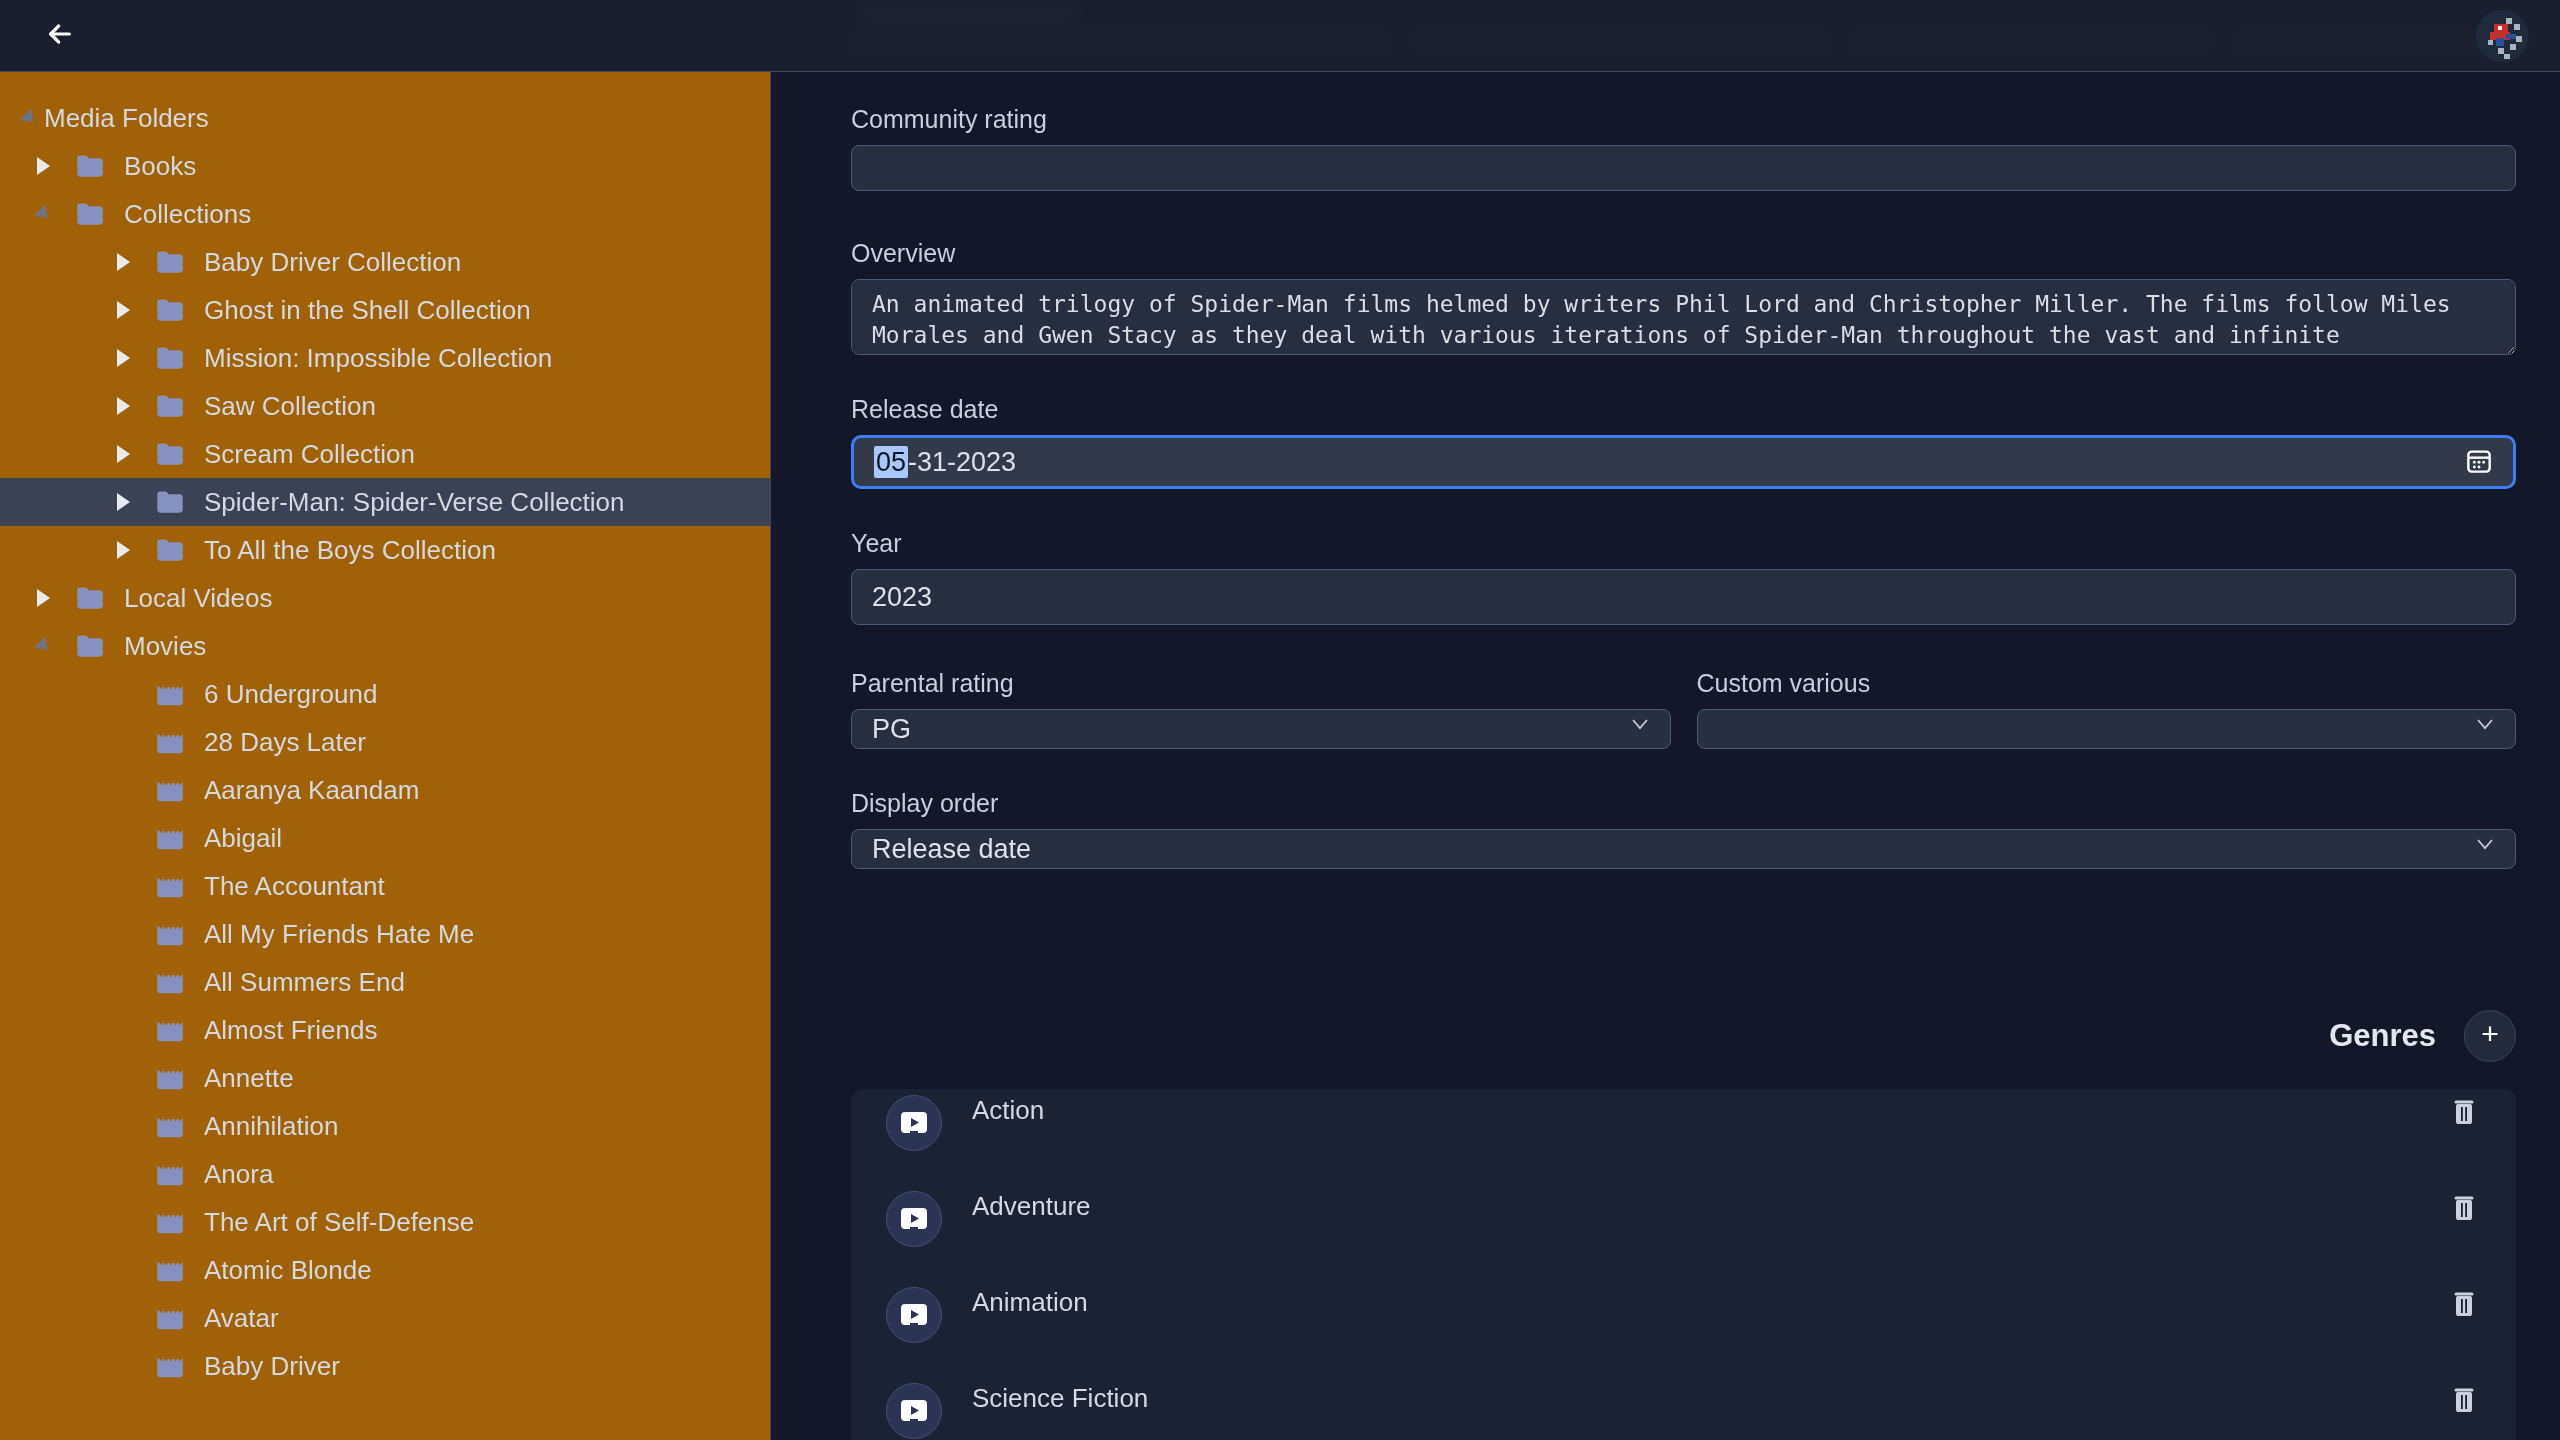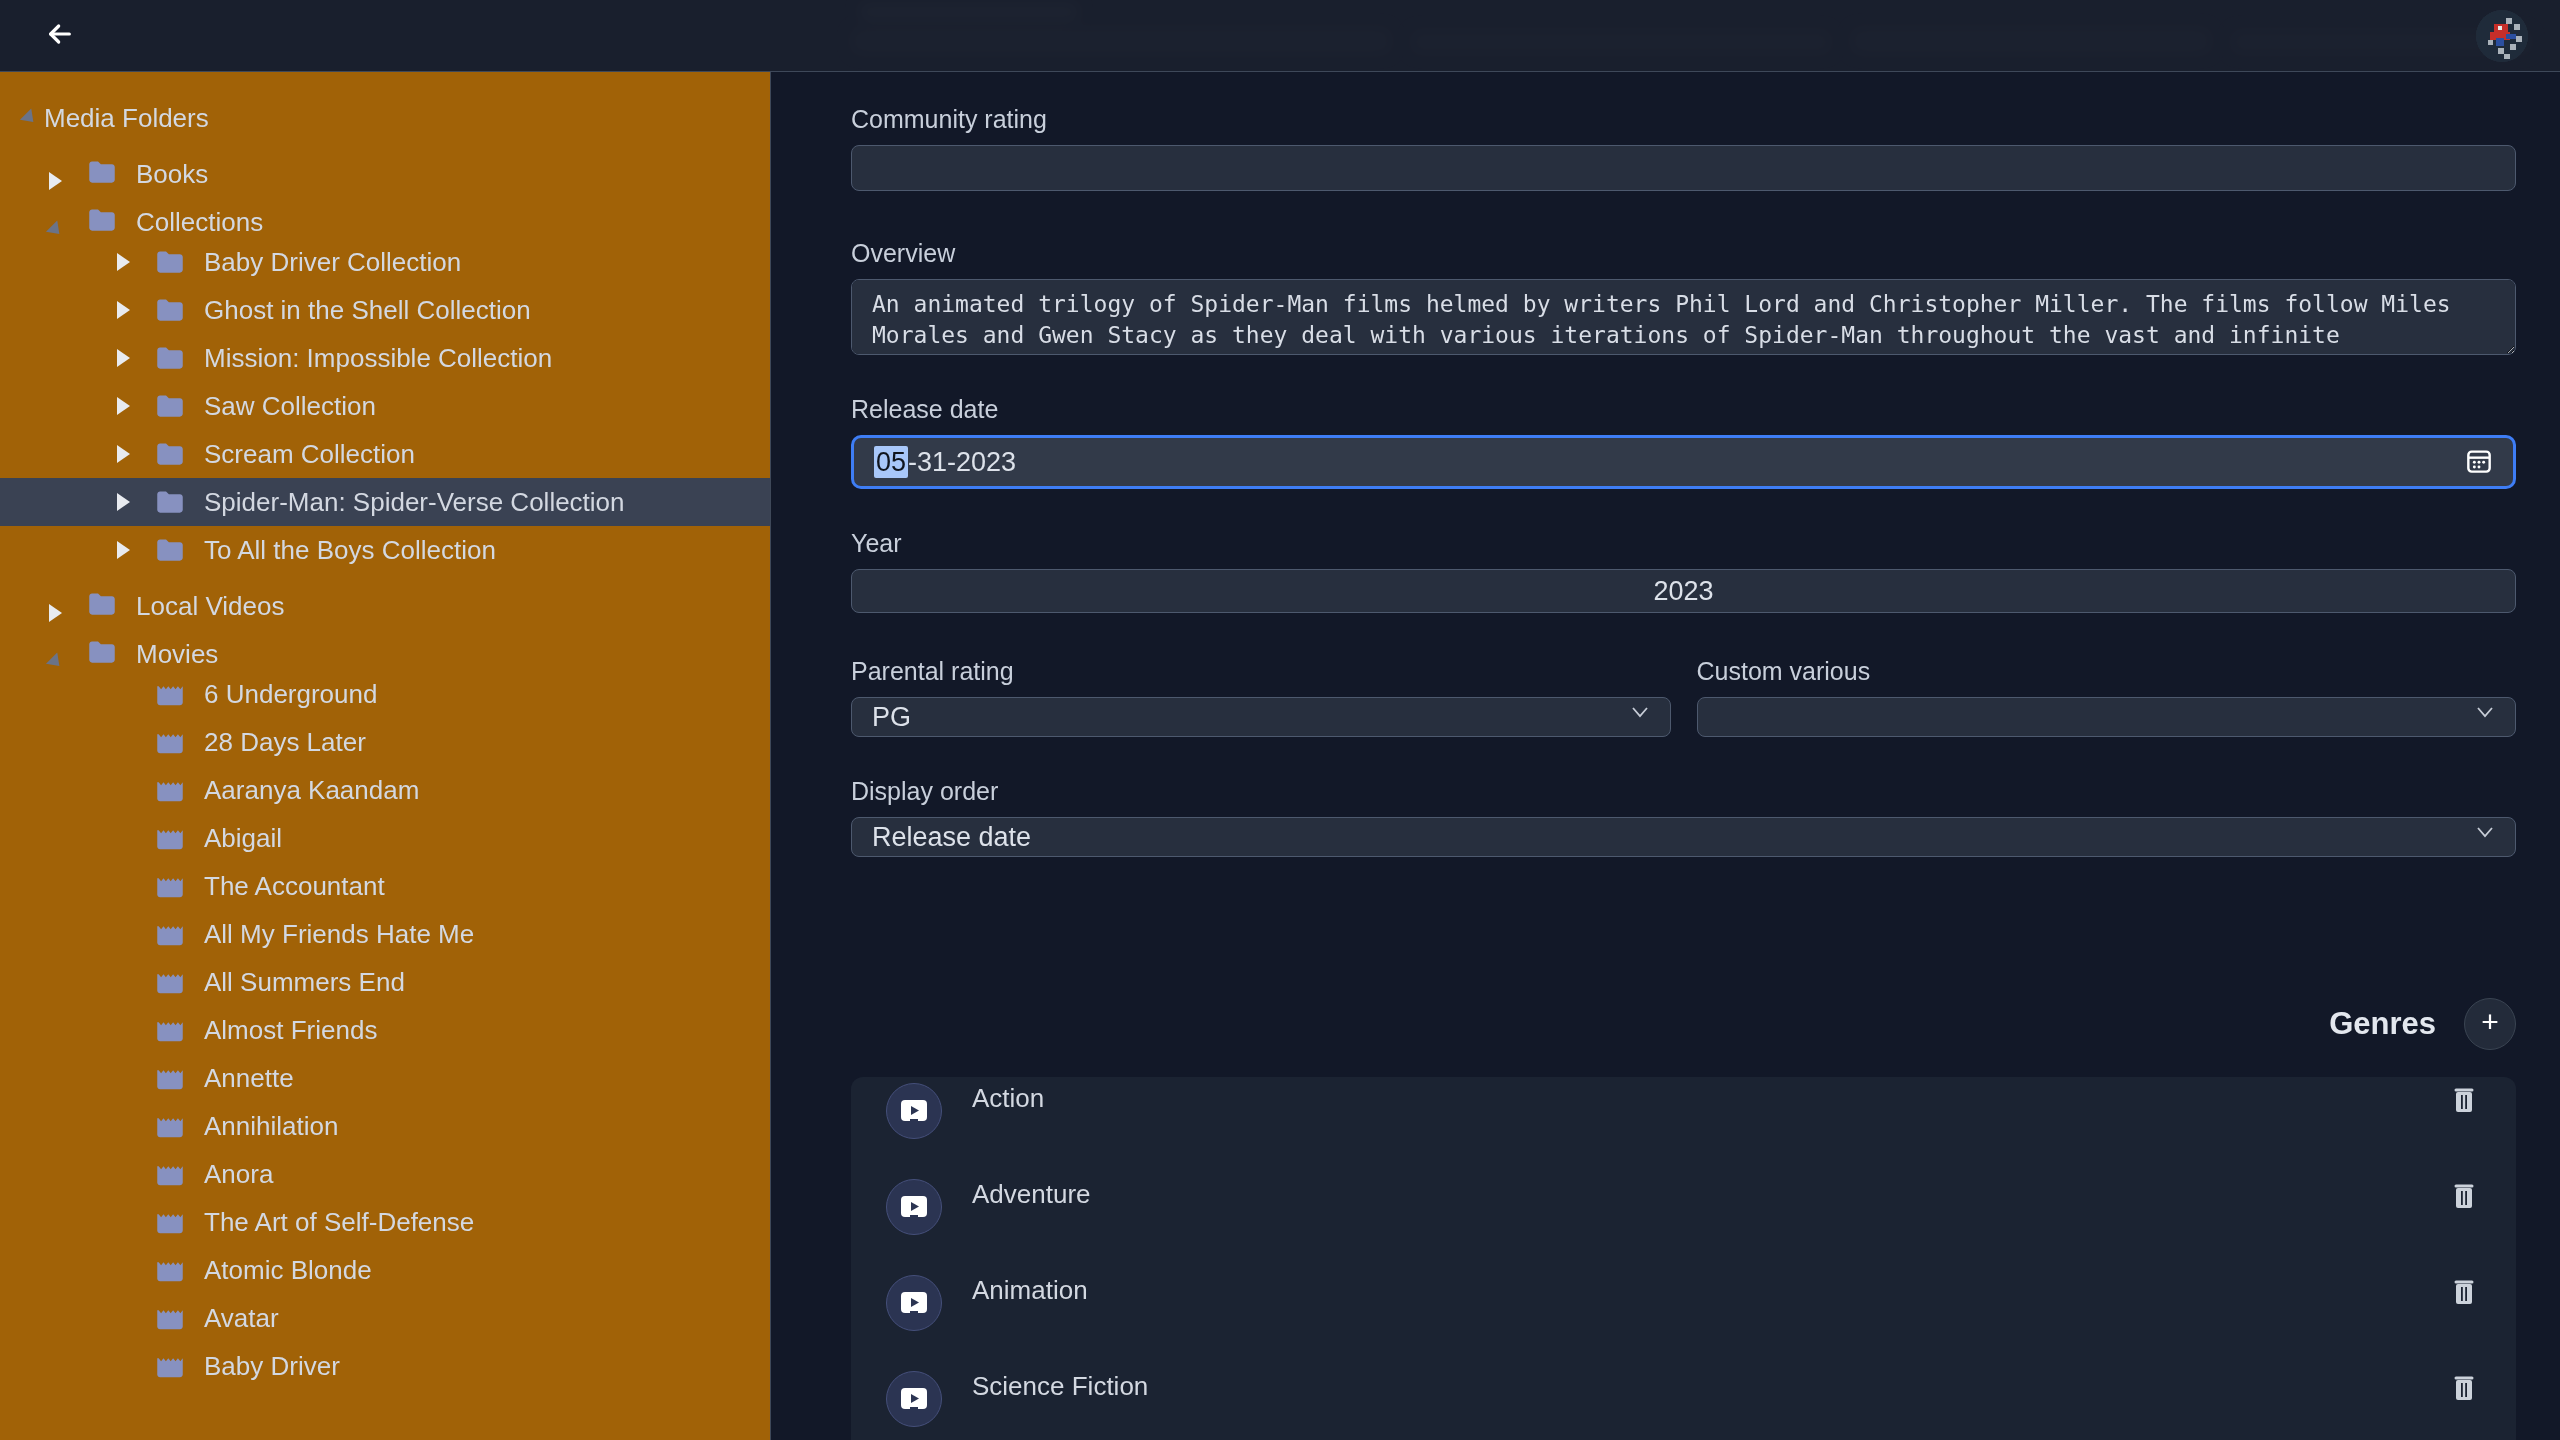--- a/index.html
+++ b/index.html
@@ -41,21 +41,21 @@
   }
   .tree-row { height:48px; display:flex; align-items:center; cursor:pointer; font-size:26px; color:#d3d8e1; }
   .tree-row.selected { background:#3a4253; }
   .caret-box { width:30px; min-width:30px; display:flex; align-items:center; justify-content:center; }
   .caret-collapsed { width:0; height:0; border-top:9px solid transparent; border-bottom:9px solid transparent; border-left:13px solid #e8ebf0; }
   .caret-expanded { width:0; height:0; border-top:8px solid transparent; border-bottom:8px solid transparent; border-left:11px solid #6a7388; transform:rotate(45deg); }
   .tree-icon { width:36px; min-width:36px; height:36px; margin:0 16px 0 14px; display:flex; align-items:center; justify-content:center; }
   .tree-icon svg { width:34px; height:34px; fill:#8791c0; }
   .tree-label { white-space:nowrap; }
   .lvl0 { padding-left:14px; }
-  .lvl1 { padding-left:40px;align-items:flex-end; }
+  .lvl1 { padding-left:28px; }
   .lvl2 { padding-left:108px; }
 
   
   main {
     position:absolute; top:72px; left:771px; right:0; bottom:0;
     padding:33px 44px 0 80px; overflow:hidden;
   }
   .field { }
   .field-label { font-size:25px; color:#c8cfdb; margin-bottom:11px; }
   .text-input {
@@ -485,21 +485,21 @@
                 <circle cx="12" cy="16.5" r="1.1"></circle>
             </g>
           </svg>
         </span>
       </button>
     </div>
   </div>
 
   <div class="field mt40">
     <div class="field-label">Year</div>
-    <input class="text-input" type="text" style="height: 44px; text-align: center;" value="2023">
+    <input class="text-input" type="text" style="height: 56px;" value="2023">
   </div>
 
   <div class="two-col mt44">
     <div class="field">
       <div class="field-label">Parental rating</div>
       <div class="select">
         <span>PG</span>
         <span class="chev">
           <svg viewBox="0 0 24 24" stroke-width="1.8">
               <path d="M5 9l7 8 7-8"></path>

